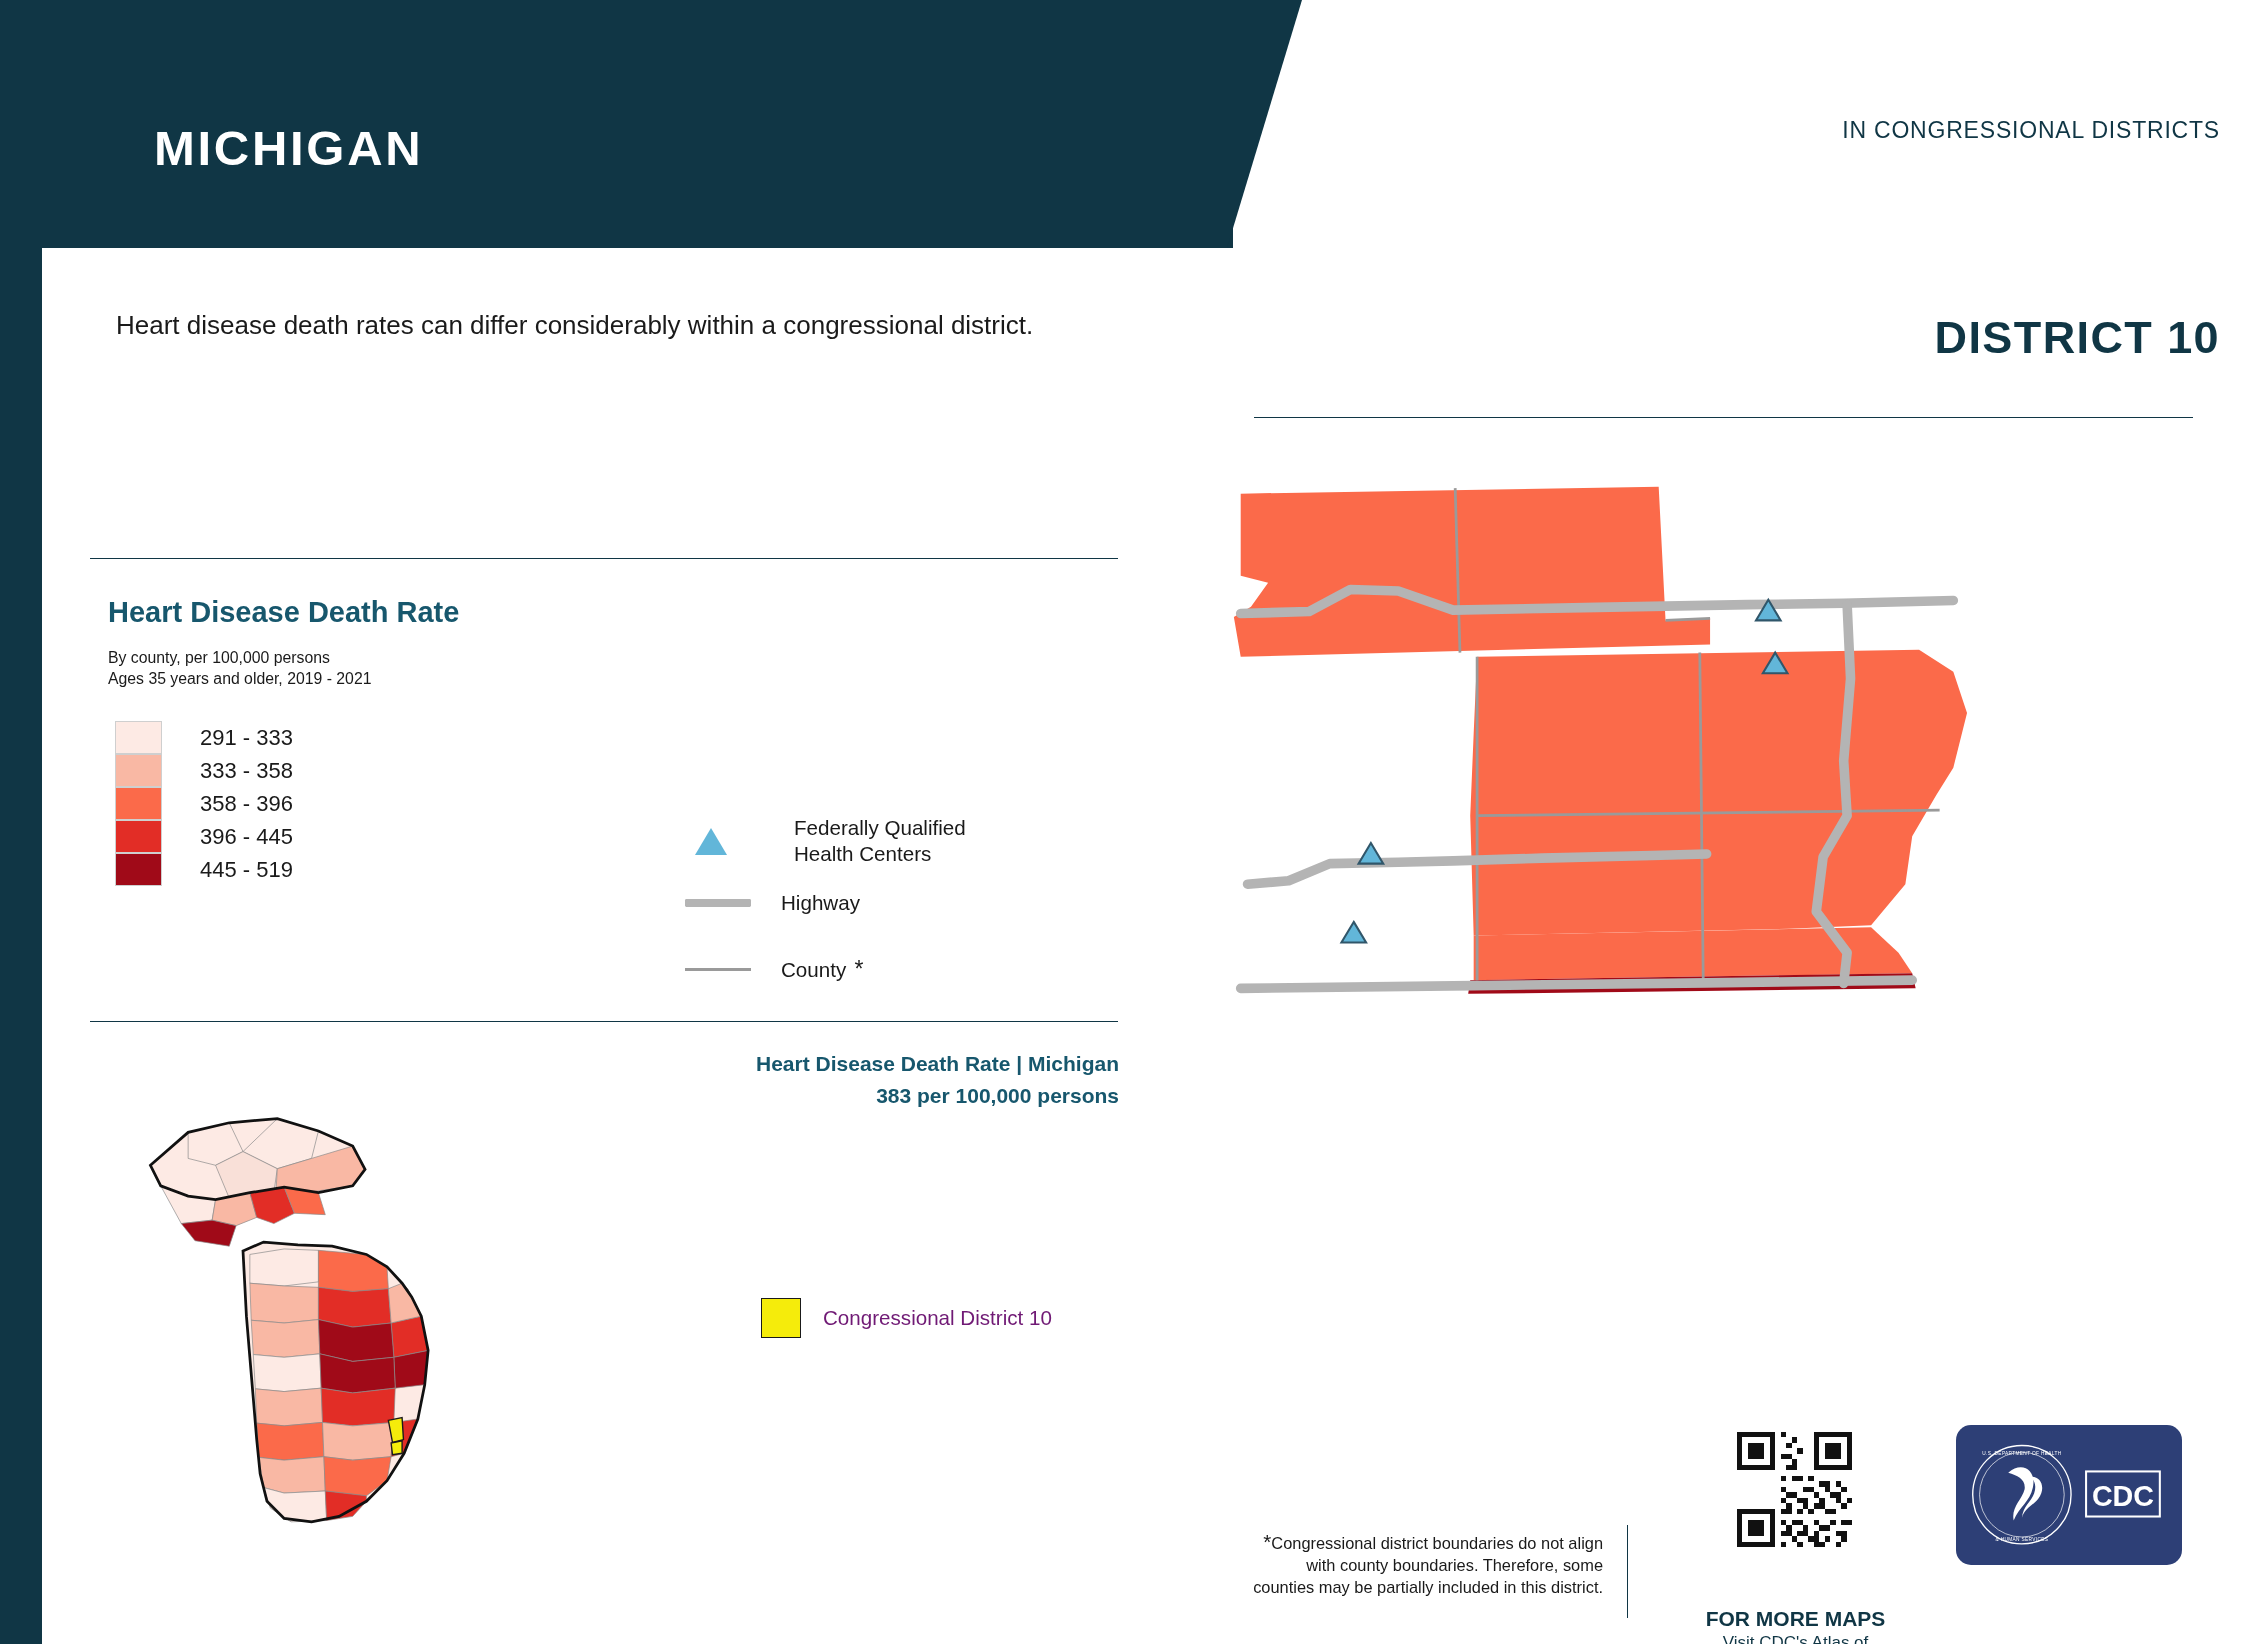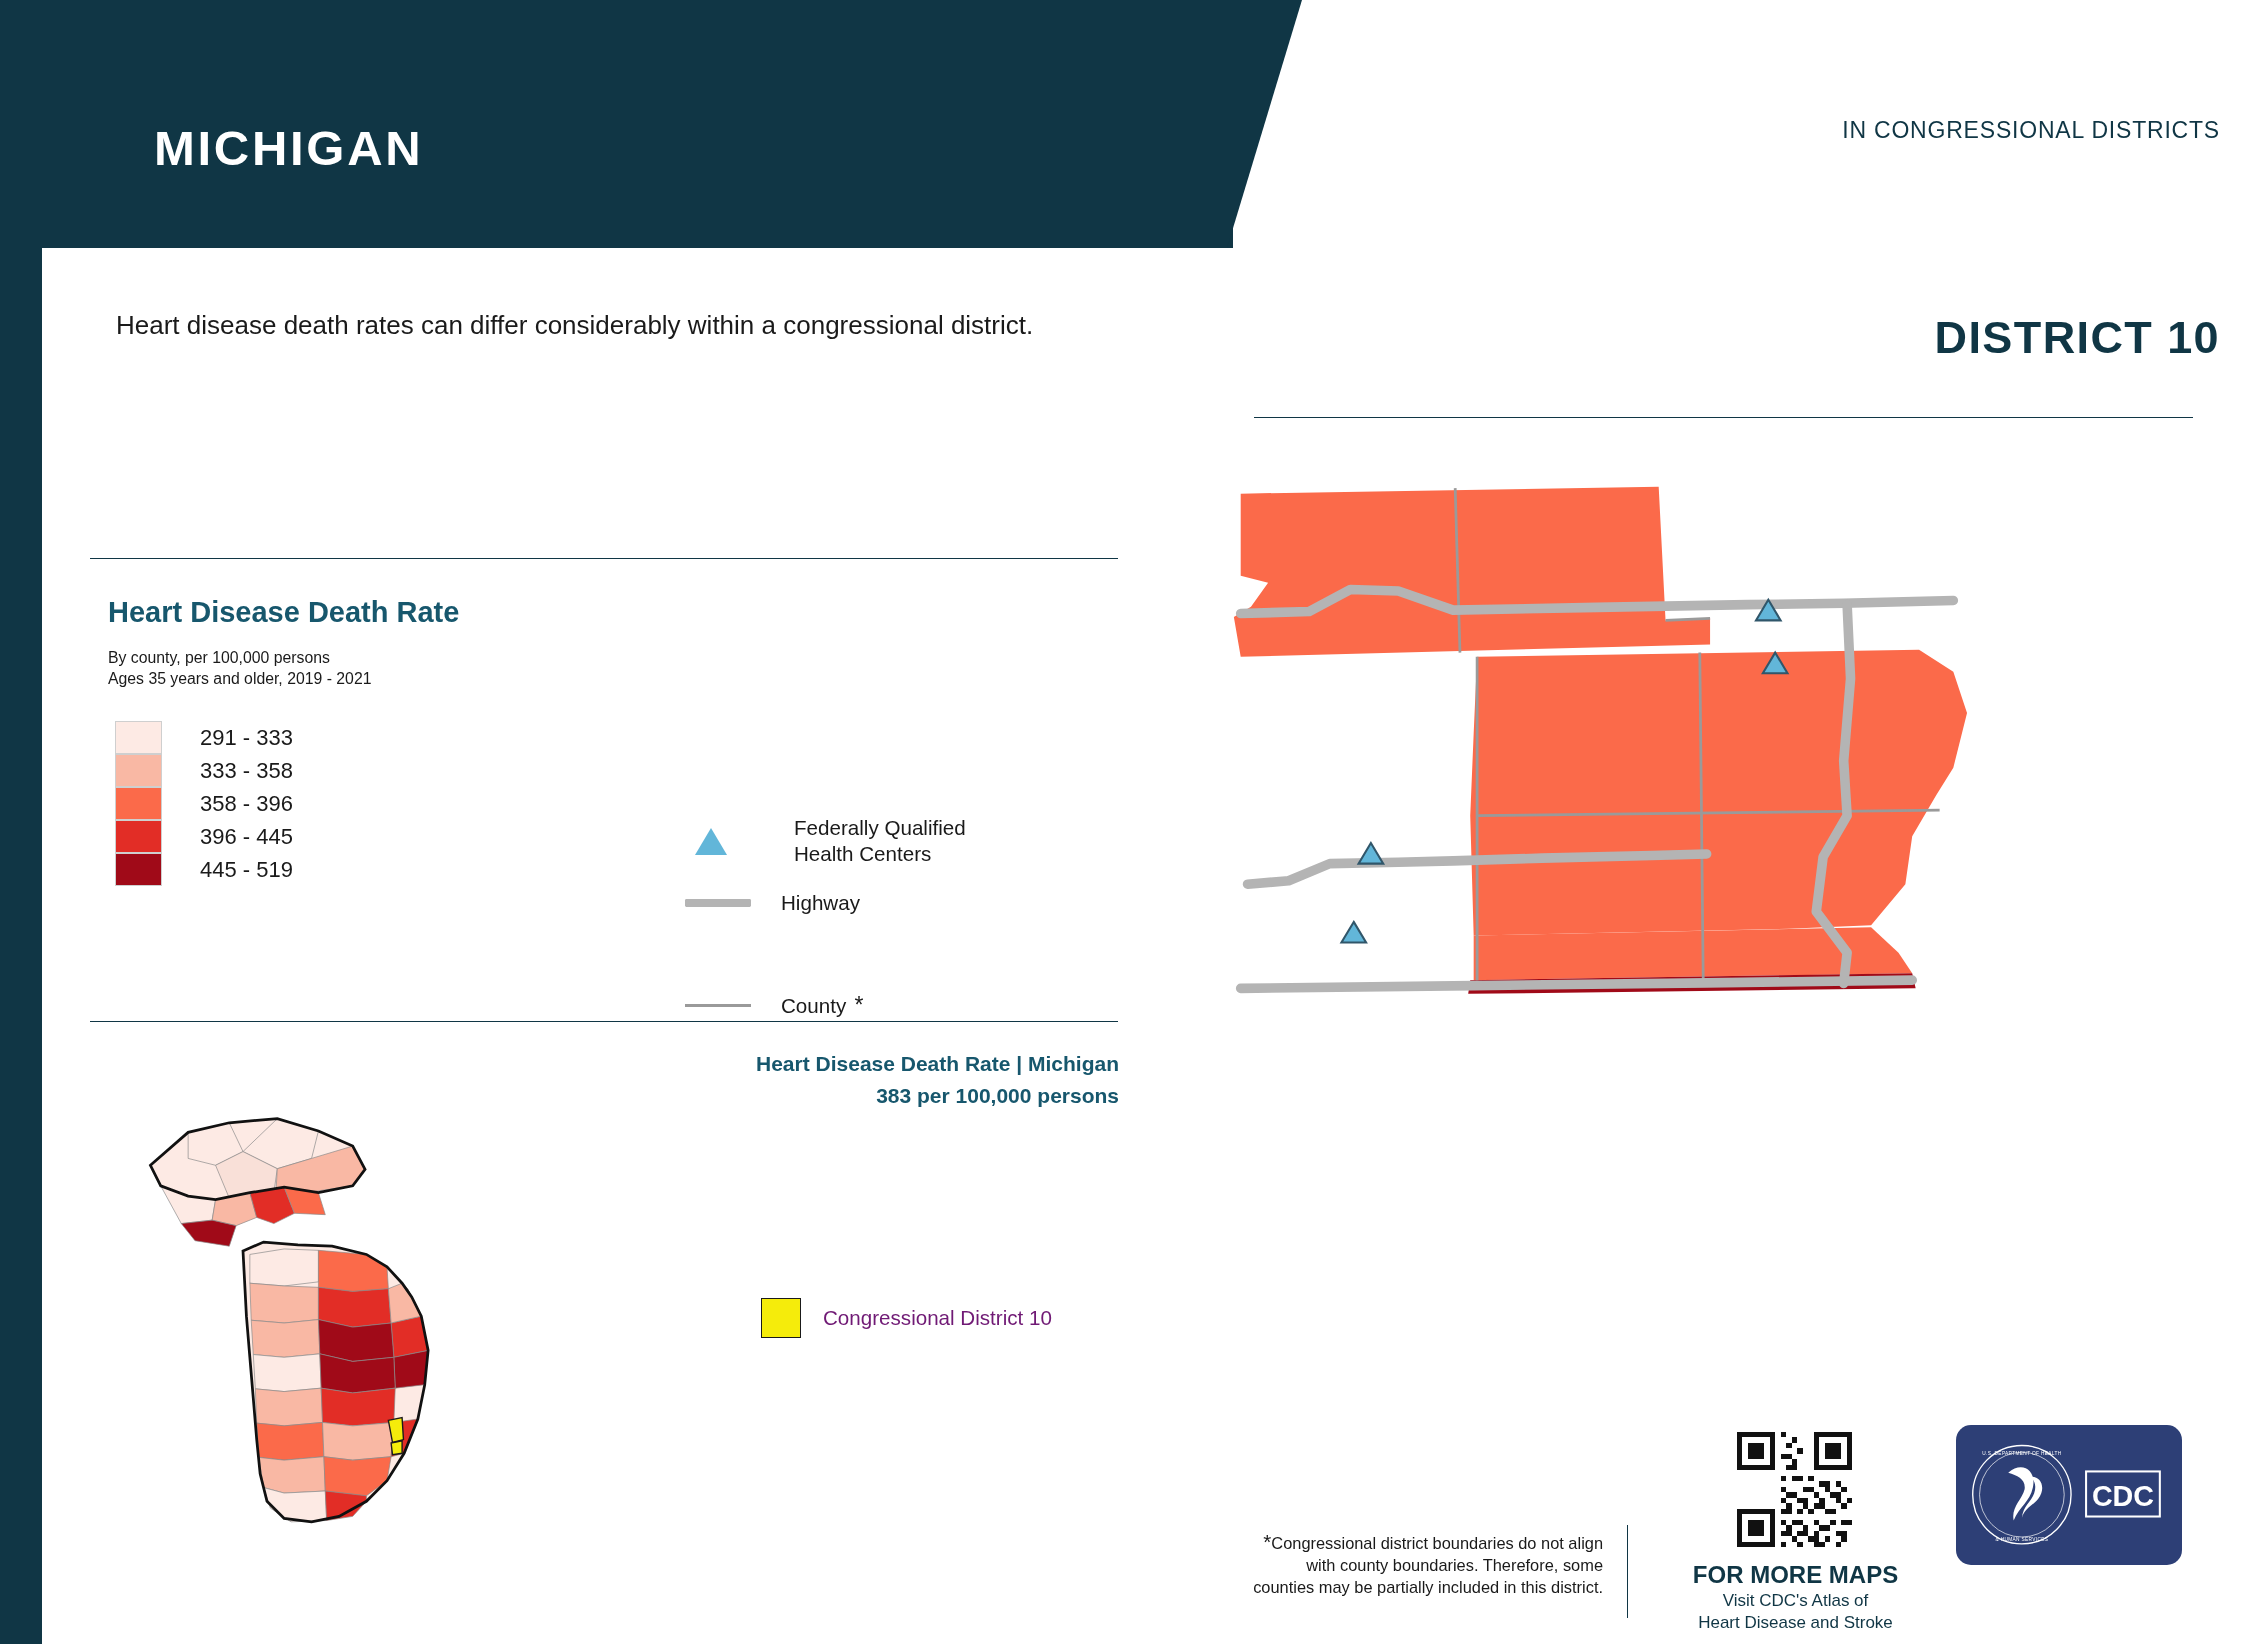--- a/index.html
+++ b/index.html
@@ -158,21 +158,21 @@
     align-items: center;
   }
   .hw-line {
     width: 66px; height: 8.2px;
     background: #b4b4b4;
     border-radius: 1.4px;
   }
   .sym-highway-label { margin-left: 30px; font-size: 20.6px; color:#1a1a1a;}
   .sym-county {
     position: absolute;
-    left: 685px; top: 992px;
+    left: 685px; top: 956px;
     display: flex;
     align-items: center;
   }
   .co-line { width: 66px; height: 2.1px; background: #9a9a9a; }
   .sym-county-label { margin-left: 30px; font-size: 20.6px; color:#1a1a1a;}
   .sym-county-star { font-size: 23px; color: #1a1a1a; margin-left: 8.2px; }
 
   
   .state-rate {
     position: absolute;
@@ -228,21 +228,21 @@
   }
   .formore {
     position: absolute;
     left: 1645px; top: 1559px;
     width: 301px;
     text-align: center;
     color: #103645;
     font-size: 17px;
     line-height: 1.3;
   }
-  .formore .bold { font-weight: bold; font-size: 24px;}
+  .formore .bold { font-weight: bold; font-size: 21px; margin-top: 46px;}
 
   
   .cdc-logo {
     position: absolute;
     left: 1956px; top: 1425px;
     width: 226px; height: 140px;
     background: #2d3f76;
     border-radius: 15px;
   }
 

